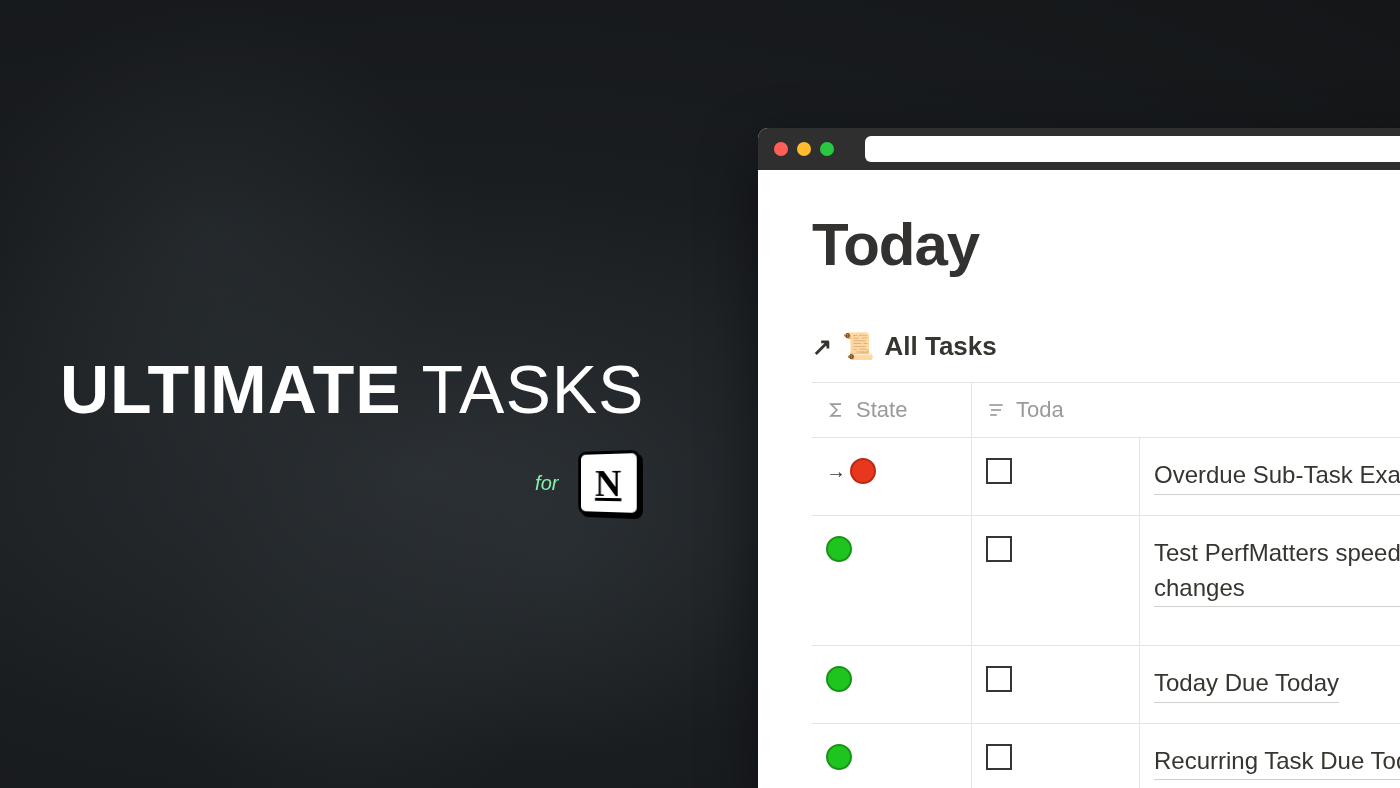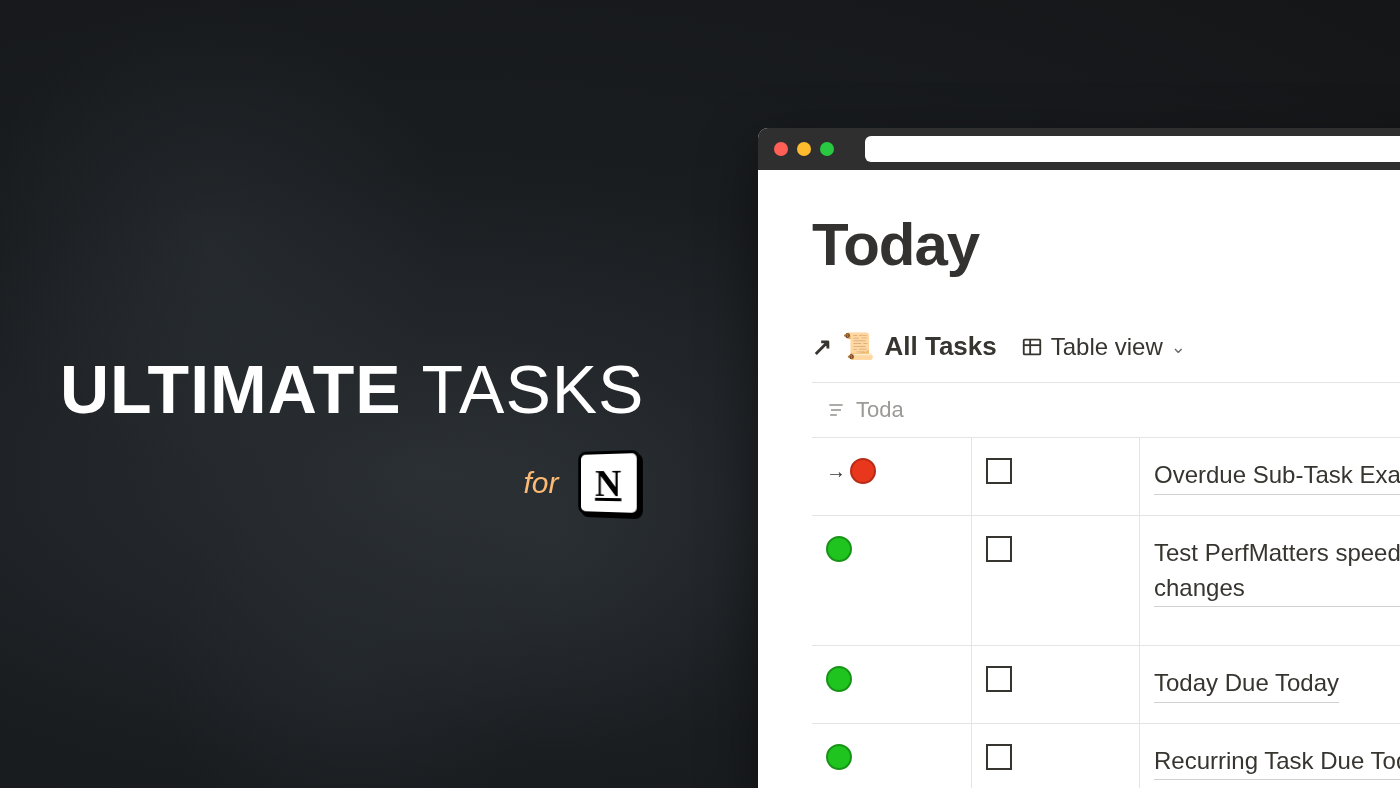--- a/index.html
+++ b/index.html
@@ -36,21 +36,21 @@
     .hero-bold { font-weight: 800; }
     .hero-thin { font-weight: 200; }
     .hero-line2 {
       display: flex;
       align-items: center;
       justify-content: flex-end;
       gap: 18px;
       margin-top: 28px;
       padding-right: 4px;
     }
-    .hero-for { font-size: 30px; font-weight: 300; font-style: italic; color: #fdba74; }
+    .hero-for { font-size: 20px; font-weight: 300; font-style: italic; color: #86efac; }
     .notion-logo {
       width: 64px; height: 64px;
       background: #fff;
       border: 3px solid #000;
       border-radius: 8px;
       display: flex; align-items: center; justify-content: center;
       transform: perspective(260px) rotateY(-16deg);
       box-shadow: 3px 3px 0 #000;
     }
     .notion-logo span {
@@ -183,33 +183,30 @@
 
   <div class="page">
     <h1 class="page-title">Today</h1>
 
     <div class="db-header">
       <div class="db-link">
         <span class="arrow-ne">↗</span>
         <span class="scroll-emoji">📜</span>
         <span>All Tasks</span>
       </div>
-      <div class="view-switch">
-        <svg viewBox="0 0 24 24" fill="none" stroke="#37352f" stroke-width="2">
-          <rect x="3" y="4" width="18" height="16" rx="1"></rect>
-          <line x1="3" y1="10" x2="21" y2="10"></line>
-          <line x1="10" y1="4" x2="10" y2="20"></line>
-        </svg>
-        <span>Table view</span>
-        <span class="chev">⌄</span>
-      </div>
     </div>
 
     <div class="tbl">
       <div class="th-row">
+        <div class="th col-state">
+          <svg viewBox="0 0 24 24" fill="none" stroke="#9b9a97" stroke-width="2">
+            <path d="M18 5H6l7 7-7 7h12"></path>
+          </svg>
+          <span>State</span>
+        </div>
         <div class="th col-task">
           <svg viewBox="0 0 24 24" fill="none" stroke="#9b9a97" stroke-width="2">
             <path d="M4 6h16"></path>
               <path d="M6 12h12"></path>
               <path d="M5 18h8"></path>
           </svg>
           <span>Toda</span>
         </div>
       </div>
 

